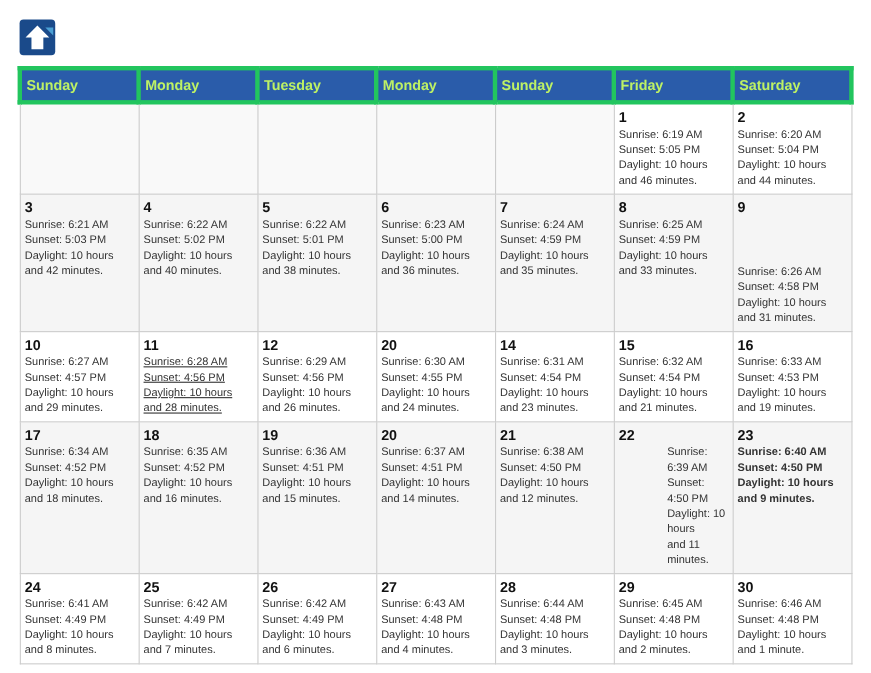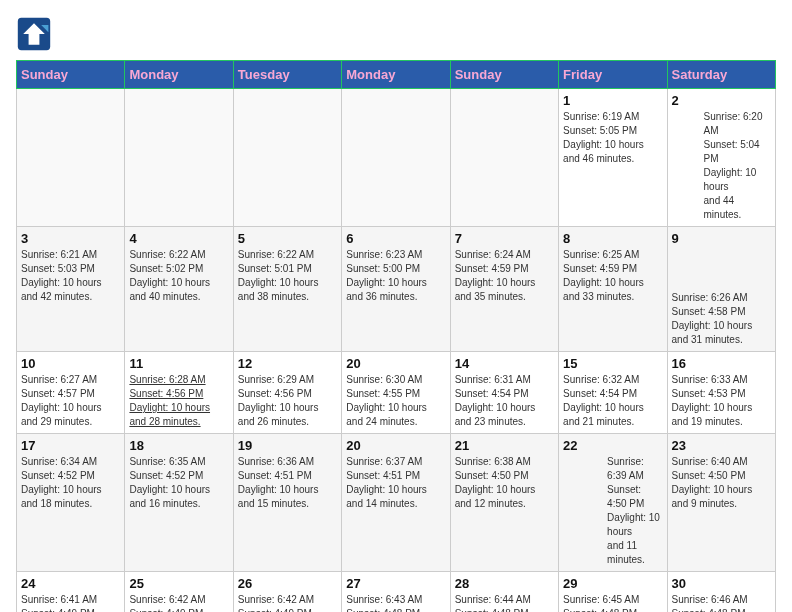--- a/index.html
+++ b/index.html
@@ -43,26 +43,26 @@
       font-size: 16px;
       color: #444;
     }
     table {
       width: 100%;
       border-collapse: collapse;
       font-size: 11px;
     }
     thead tr th {
       background: #2a5caa;
-      color: #f9a8d4;
+      color: #bef264;
       text-align: left;
       padding: 6px 4px;
       font-size: 13px;
       font-weight: bold;
-      border: 1px solid #22c55e;
+      border: 4px solid #22c55e;
     }
     tbody tr td {
       border: 1px solid #ccc;
       vertical-align: top;
       padding: 4px;
       height: 80px;
       width: calc(100% / 7);
       background: #fff;
     }
     tbody tr:nth-child(even) td {
@@ -126,21 +126,21 @@
         <td class="empty-cell"></td>
         <td>
           <span class="day-number">1</span>
           <div class="day-info" style="white-space: pre-line;">Sunrise: 6:19 AM
 Sunset: 5:05 PM
 Daylight: 10 hours
 and 46 minutes.</div>
         </td>
         <td>
           <span class="day-number">2</span>
-          <div class="day-info" style="white-space: pre-line; margin-left: 32px;">Sunrise: 6:20 AM
+          <div class="day-info" style="white-space: pre-line;">Sunrise: 6:20 AM
 Sunset: 5:04 PM
 Daylight: 10 hours
 and 44 minutes.</div>
         </td>
       </tr>
       <tr>
         <td>
           <span class="day-number">3</span>
           <div class="day-info" style="white-space: pre-line;">Sunrise: 6:21 AM
 Sunset: 5:03 PM
@@ -279,21 +279,21 @@
         </td>
         <td>
           <span class="day-number">22</span>
           <div class="day-info" style="white-space: pre-line; margin-left: 44px;">Sunrise: 6:39 AM
 Sunset: 4:50 PM
 Daylight: 10 hours
 and 11 minutes.</div>
         </td>
         <td>
           <span class="day-number">23</span>
-          <div class="day-info" style="white-space: pre-line;">Sunrise: 6:40 AM
+          <div class="day-info" style="white-space: pre-line; font-weight: bold;">Sunrise: 6:40 AM
 Sunset: 4:50 PM
 Daylight: 10 hours
 and 9 minutes.</div>
         </td>
       </tr>
       <tr>
         <td>
           <span class="day-number">24</span>
           <div class="day-info" style="white-space: pre-line;">Sunrise: 6:41 AM
 Sunset: 4:49 PM

